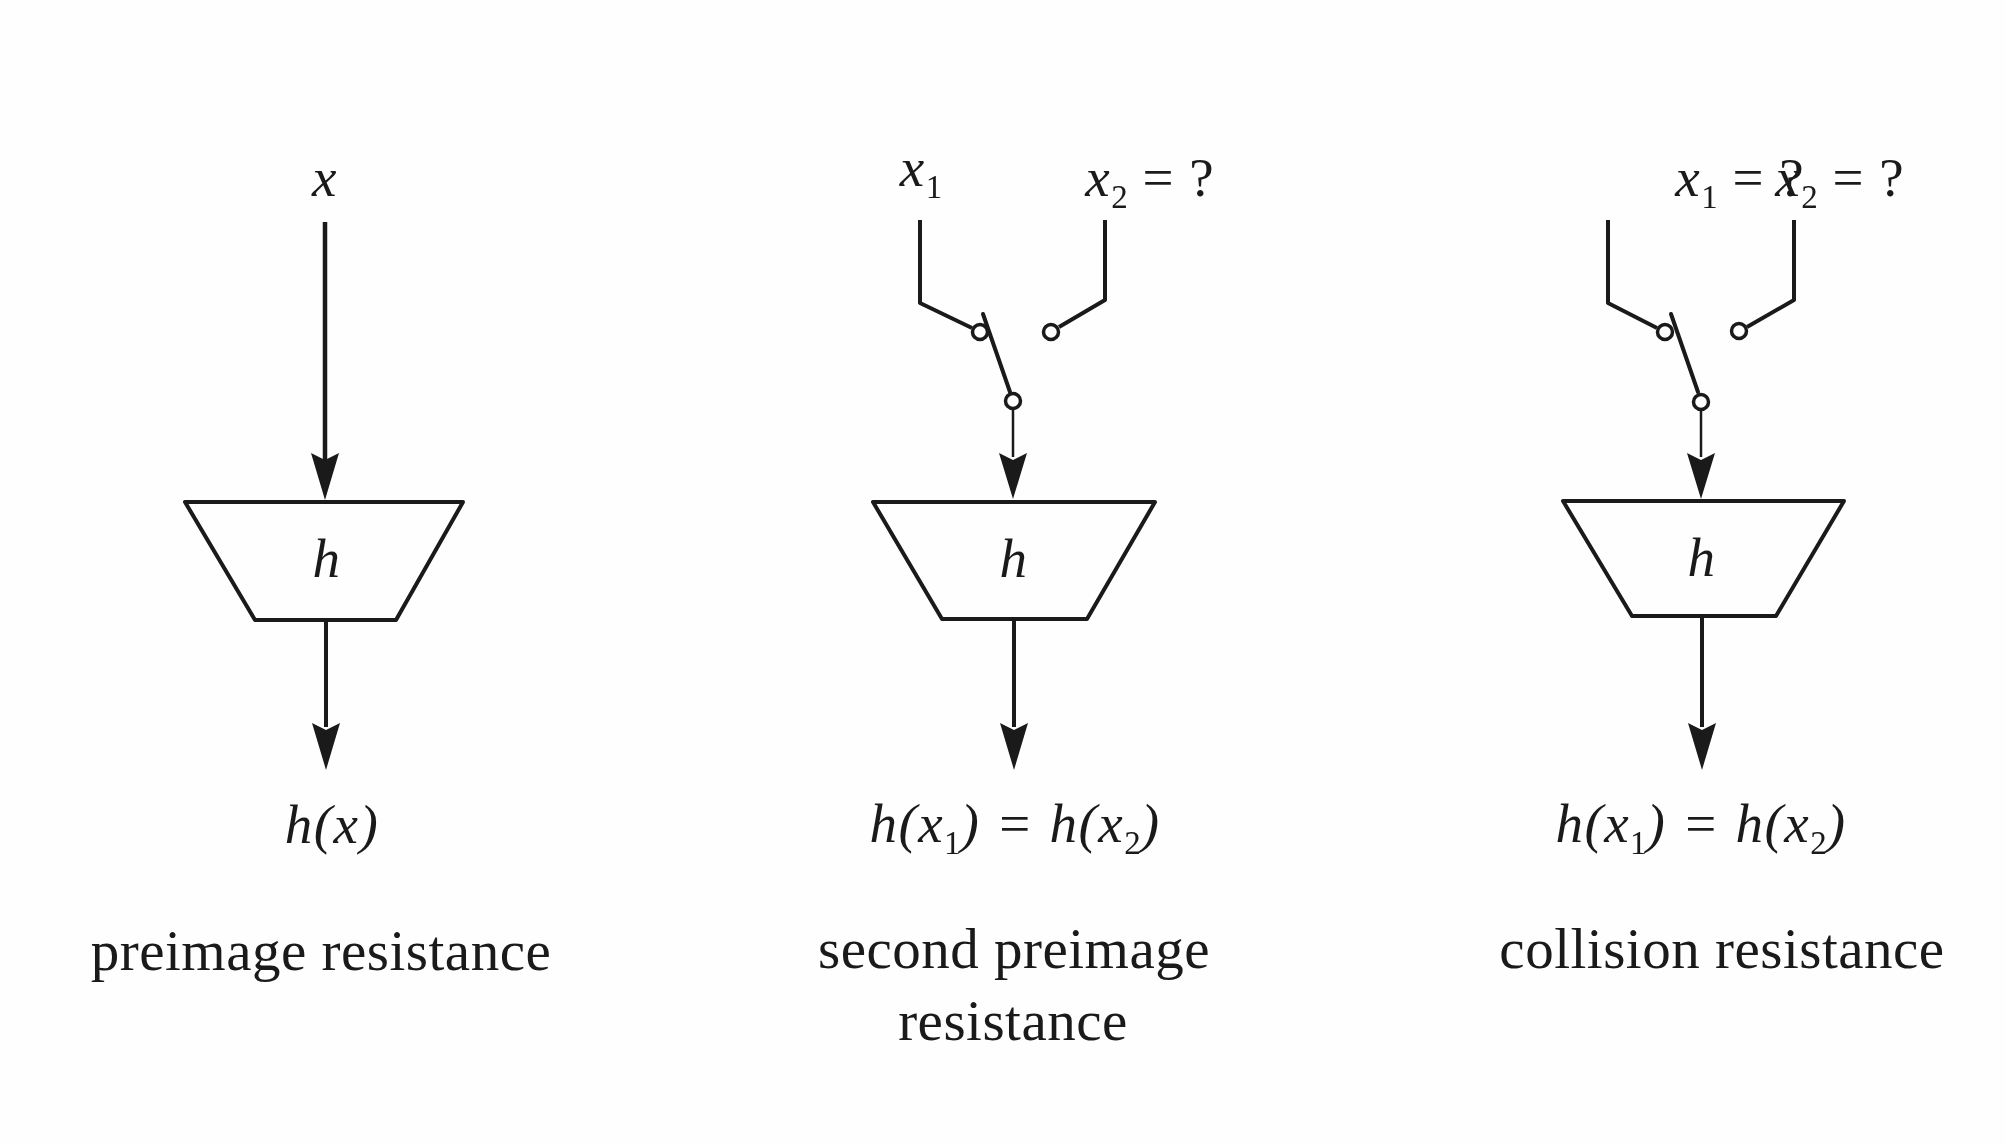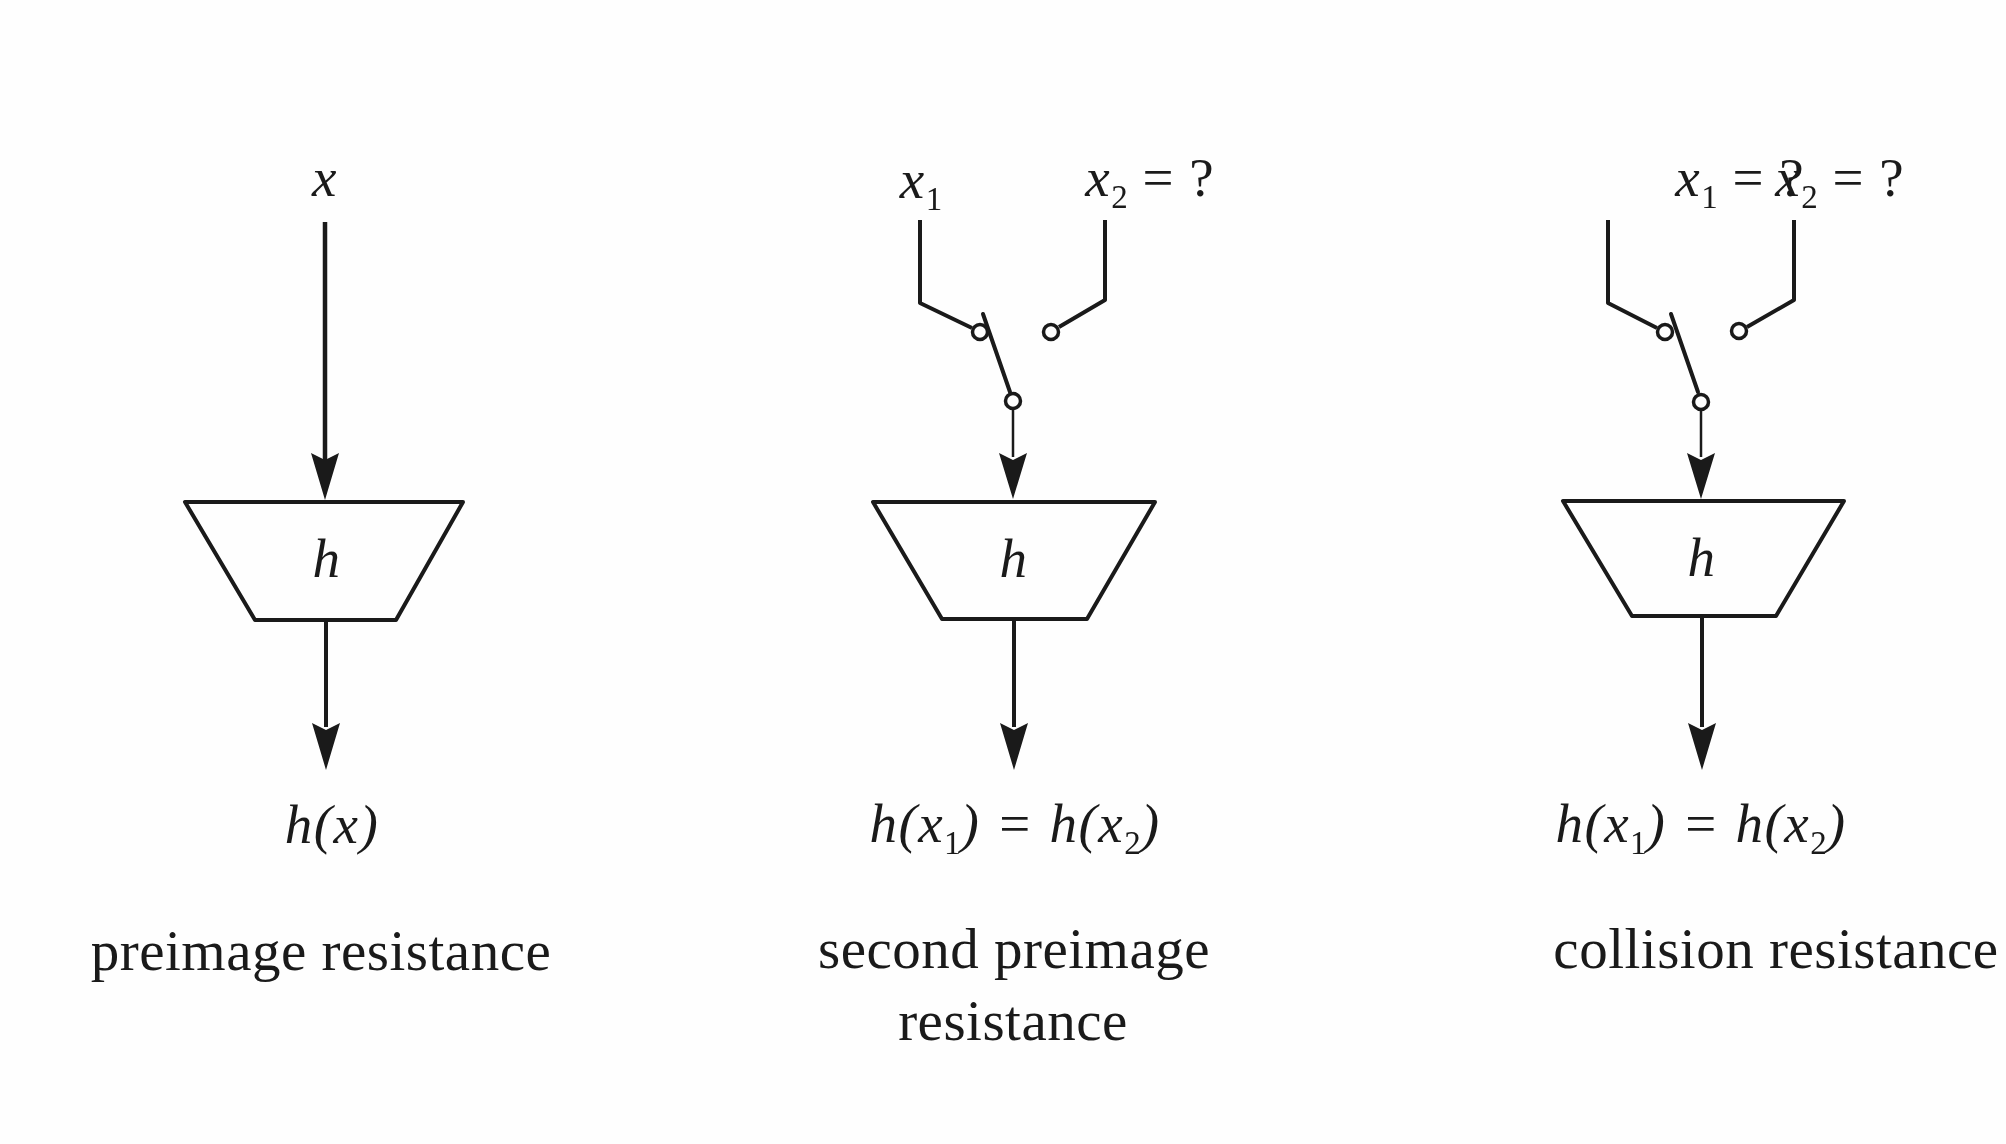--- a/index.html
+++ b/index.html
@@ -90,26 +90,26 @@
       <line x1="1702" y1="616" x2="1702" y2="727" stroke-width="4"></line>
       <polygon points="1688,723 1702,730 1716,723 1702,770" fill="#1a1a1a" stroke="none"></polygon>
     </g>
   </svg>
 
   <div class="label math" style="left:325px; top:177px">x</div>
   <div class="label math" style="left:327px; top:558px">h</div>
   <div class="label math" style="left:332px; top:824px">h(x)</div>
   <div class="label caption" style="left:321px; top:950px">preimage resistance</div>
 
-  <div class="label math" style="left:921px; top:179px"><span>x</span><sub>1</sub><span class="rm"></span></div>
+  <div class="label math" style="left:921px; top:167px"><span>x</span><sub>1</sub><span class="rm"></span></div>
   <div class="label math" style="left:1150px; top:177px"><span>x</span><sub>2</sub><span class="rm"> = ?</span></div>
   <div class="label math" style="left:1014px; top:558px">h</div>
   <div class="label math" style="left:1015px; top:823px"><span>h(x</span><sub>1</sub><span>) = h(x</span><sub>2</sub><span>)</span></div>
   <div class="label caption" style="left:1013px; top:1020px">resistance</div>
   <div class="label caption" style="left:1014px; top:948px">second preimage</div>
 
   <div class="label math" style="left:1740px; top:177px"><span>x</span><sub>1</sub><span class="rm"> = ?</span></div>
   <div class="label math" style="left:1840px; top:177px"><span>x</span><sub>2</sub><span class="rm"> = ?</span></div>
   <div class="label math" style="left:1702px; top:557px">h</div>
   <div class="label math" style="left:1701px; top:823px"><span>h(x</span><sub>1</sub><span>) = h(x</span><sub>2</sub><span>)</span></div>
-  <div class="label caption" style="left:1776px; top:948px">collision resistance</div>
+  <div class="label caption" style="left:1722px; top:948px">collision resistance</div>
 
 </div>
 
 </body></html>

